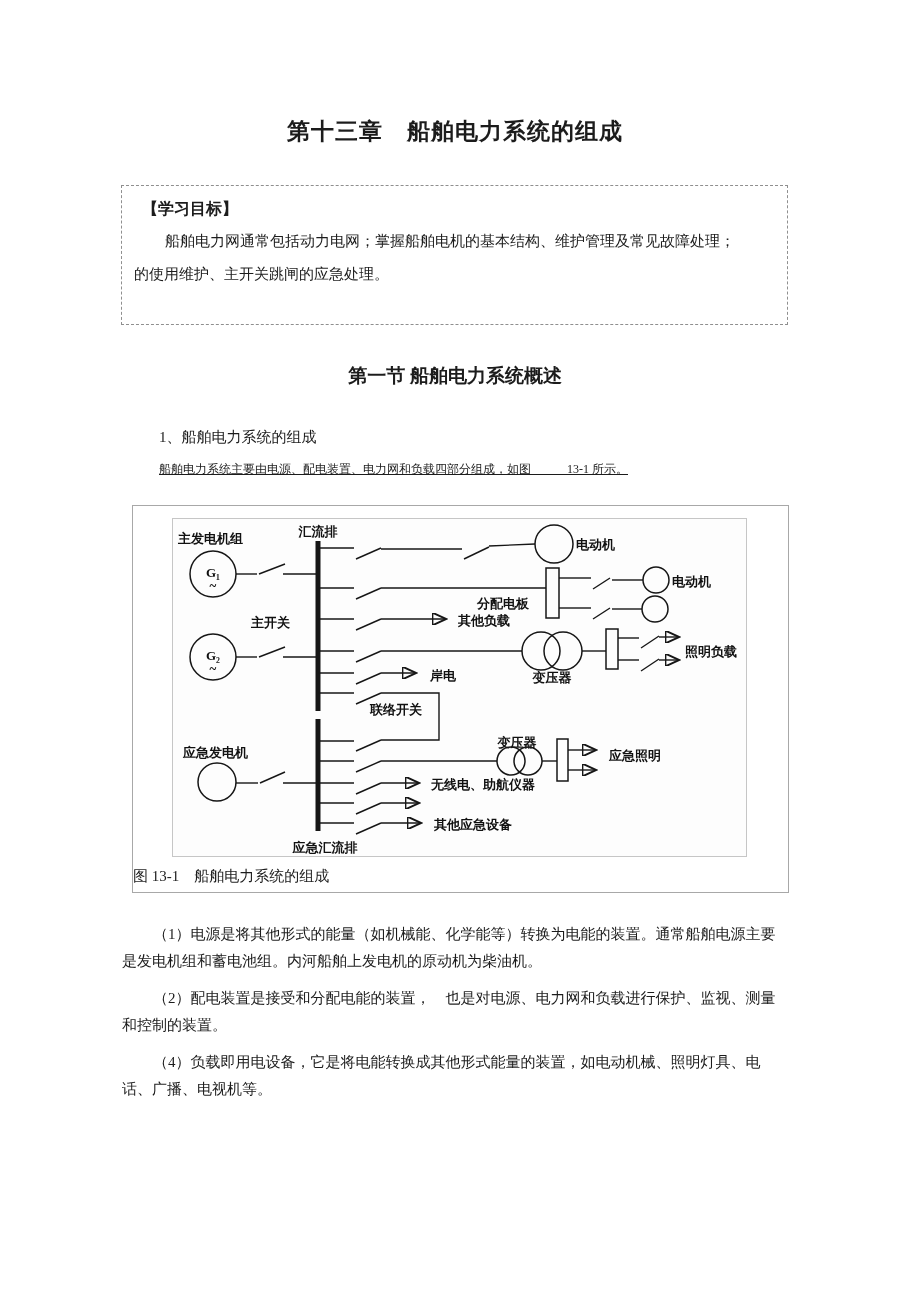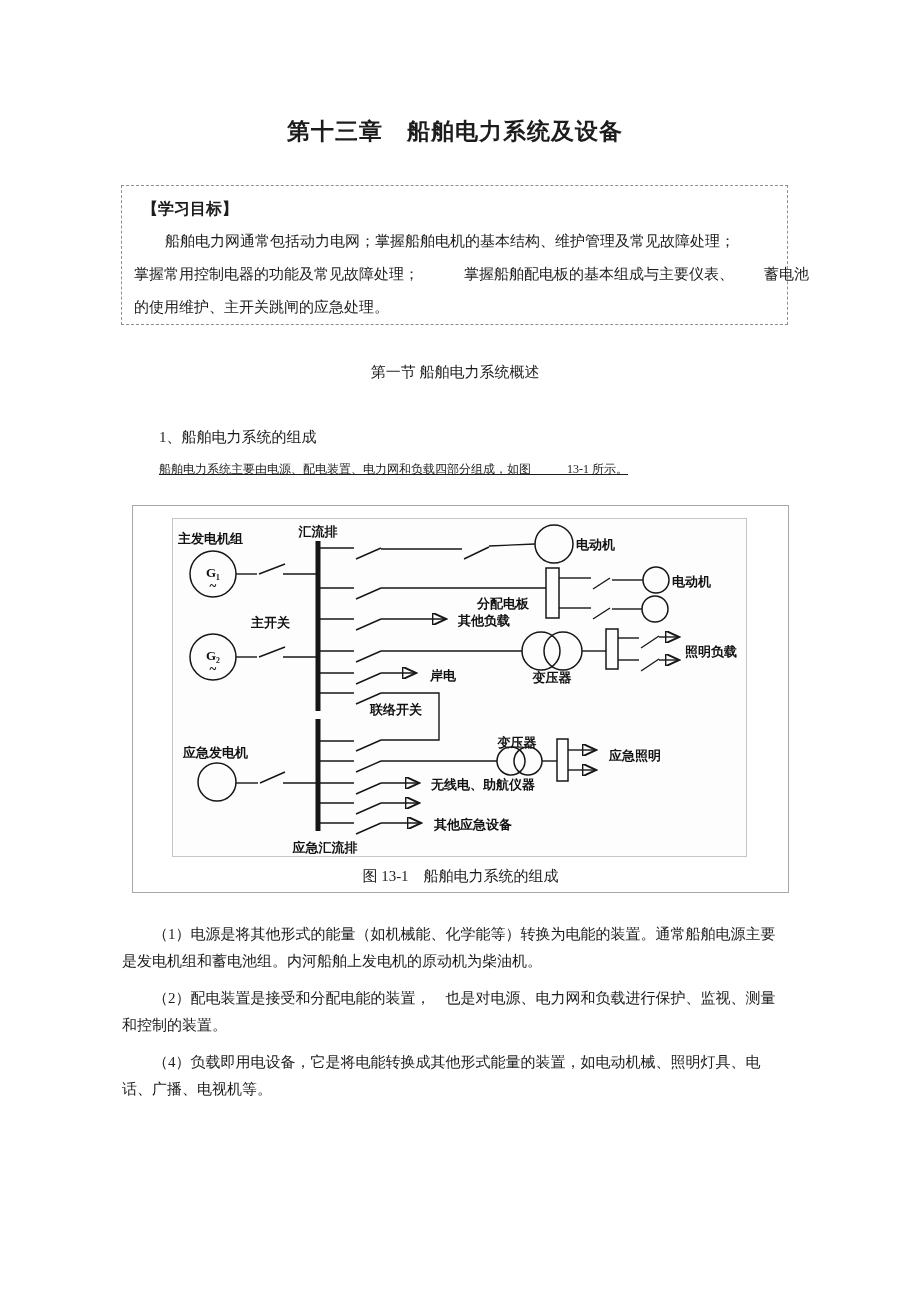--- a/index.html
+++ b/index.html
@@ -13,60 +13,59 @@
   }
   .objectives-box{
     position:absolute;top:185px;left:121px;width:667px;height:140px;
     border:1px dashed #8f8f8f;box-sizing:border-box;padding:13px 12px 0 12px;
   }
   .obj-heading{font-size:16px;font-weight:bold;margin-left:8px;}
   .obj-line{font-size:15px;line-height:33px;white-space:nowrap;}
   .obj-line.first{margin-top:5px;text-indent:31px;}
   .section-title{
     position:absolute;top:363px;left:122px;width:666px;text-align:center;
-    font-size:15px;font-weight:normal;
+    font-size:19px;font-weight:bold;
   }
   .sub-heading{position:absolute;top:428px;left:159px;font-size:15px;}
   .intro-line{position:absolute;top:461px;left:159px;font-size:12px;text-decoration:underline;}
   .figure-box{
     position:absolute;top:505px;left:132px;width:657px;height:388px;
     border:1px solid #a8a8a8;box-sizing:border-box;
   }
   .figure-image{
     position:absolute;top:12px;left:39px;width:575px;height:339px;
     border:1px solid #c6c6c6;box-sizing:border-box;background:#fdfdfd;
   }
   .figure-caption{
-    position:absolute;left:0;right:0;bottom:6px;text-align:center;font-size:15px;
+    position:absolute;left:0;right:0;bottom:6px;font-size:15px;
   }
   .paragraphs{position:absolute;top:921px;left:122px;width:666px;}
   .paragraphs p{
     margin:0 0 10px 0;font-size:15px;line-height:27px;text-indent:31px;
   }
   
   svg line, svg path, svg polyline{stroke:#161616;stroke-width:1.4;fill:none;}
   svg circle, svg rect{stroke:#161616;stroke-width:1.5;fill:none;}
   svg .bus{stroke-width:5;}
   svg text{
     font-family:"Liberation Sans","DejaVu Sans",sans-serif;
     font-weight:bold;font-size:13px;fill:#111;stroke:none;
   }
   svg text.gen{font-size:13px;font-weight:bold;font-family:"Liberation Serif",serif;}
 </style>
 </head>
 <body>
 
 <div id="page">
 
-  <div class="chapter-title">第十三章　船舶电力系统及设备</div>
+  <div class="chapter-title">第十三章　船舶电力系统的组成</div>
 
   <div class="objectives-box">
     <div class="obj-heading">【学习目标】</div>
     <div class="obj-line first">船舶电力网通常包括动力电网；掌握船舶电机的基本结构、维护管理及常见故障处理；</div>
-    <div class="obj-line">掌握常用控制电器的功能及常见故障处理；　　　掌握船舶配电板的基本组成与主要仪表、　　蓄电池</div>
     <div class="obj-line">的使用维护、主开关跳闸的应急处理。</div>
   </div>
 
   <div class="section-title">第一节  船舶电力系统概述</div>
 
   <div class="sub-heading">1、船舶电力系统的组成</div>
   <div class="intro-line">船舶电力系统主要由电源、配电装置、电力网和负载四部分组成，如图　　　13-1 所示。</div>
 
   <div class="figure-box">
     <div class="figure-image">

